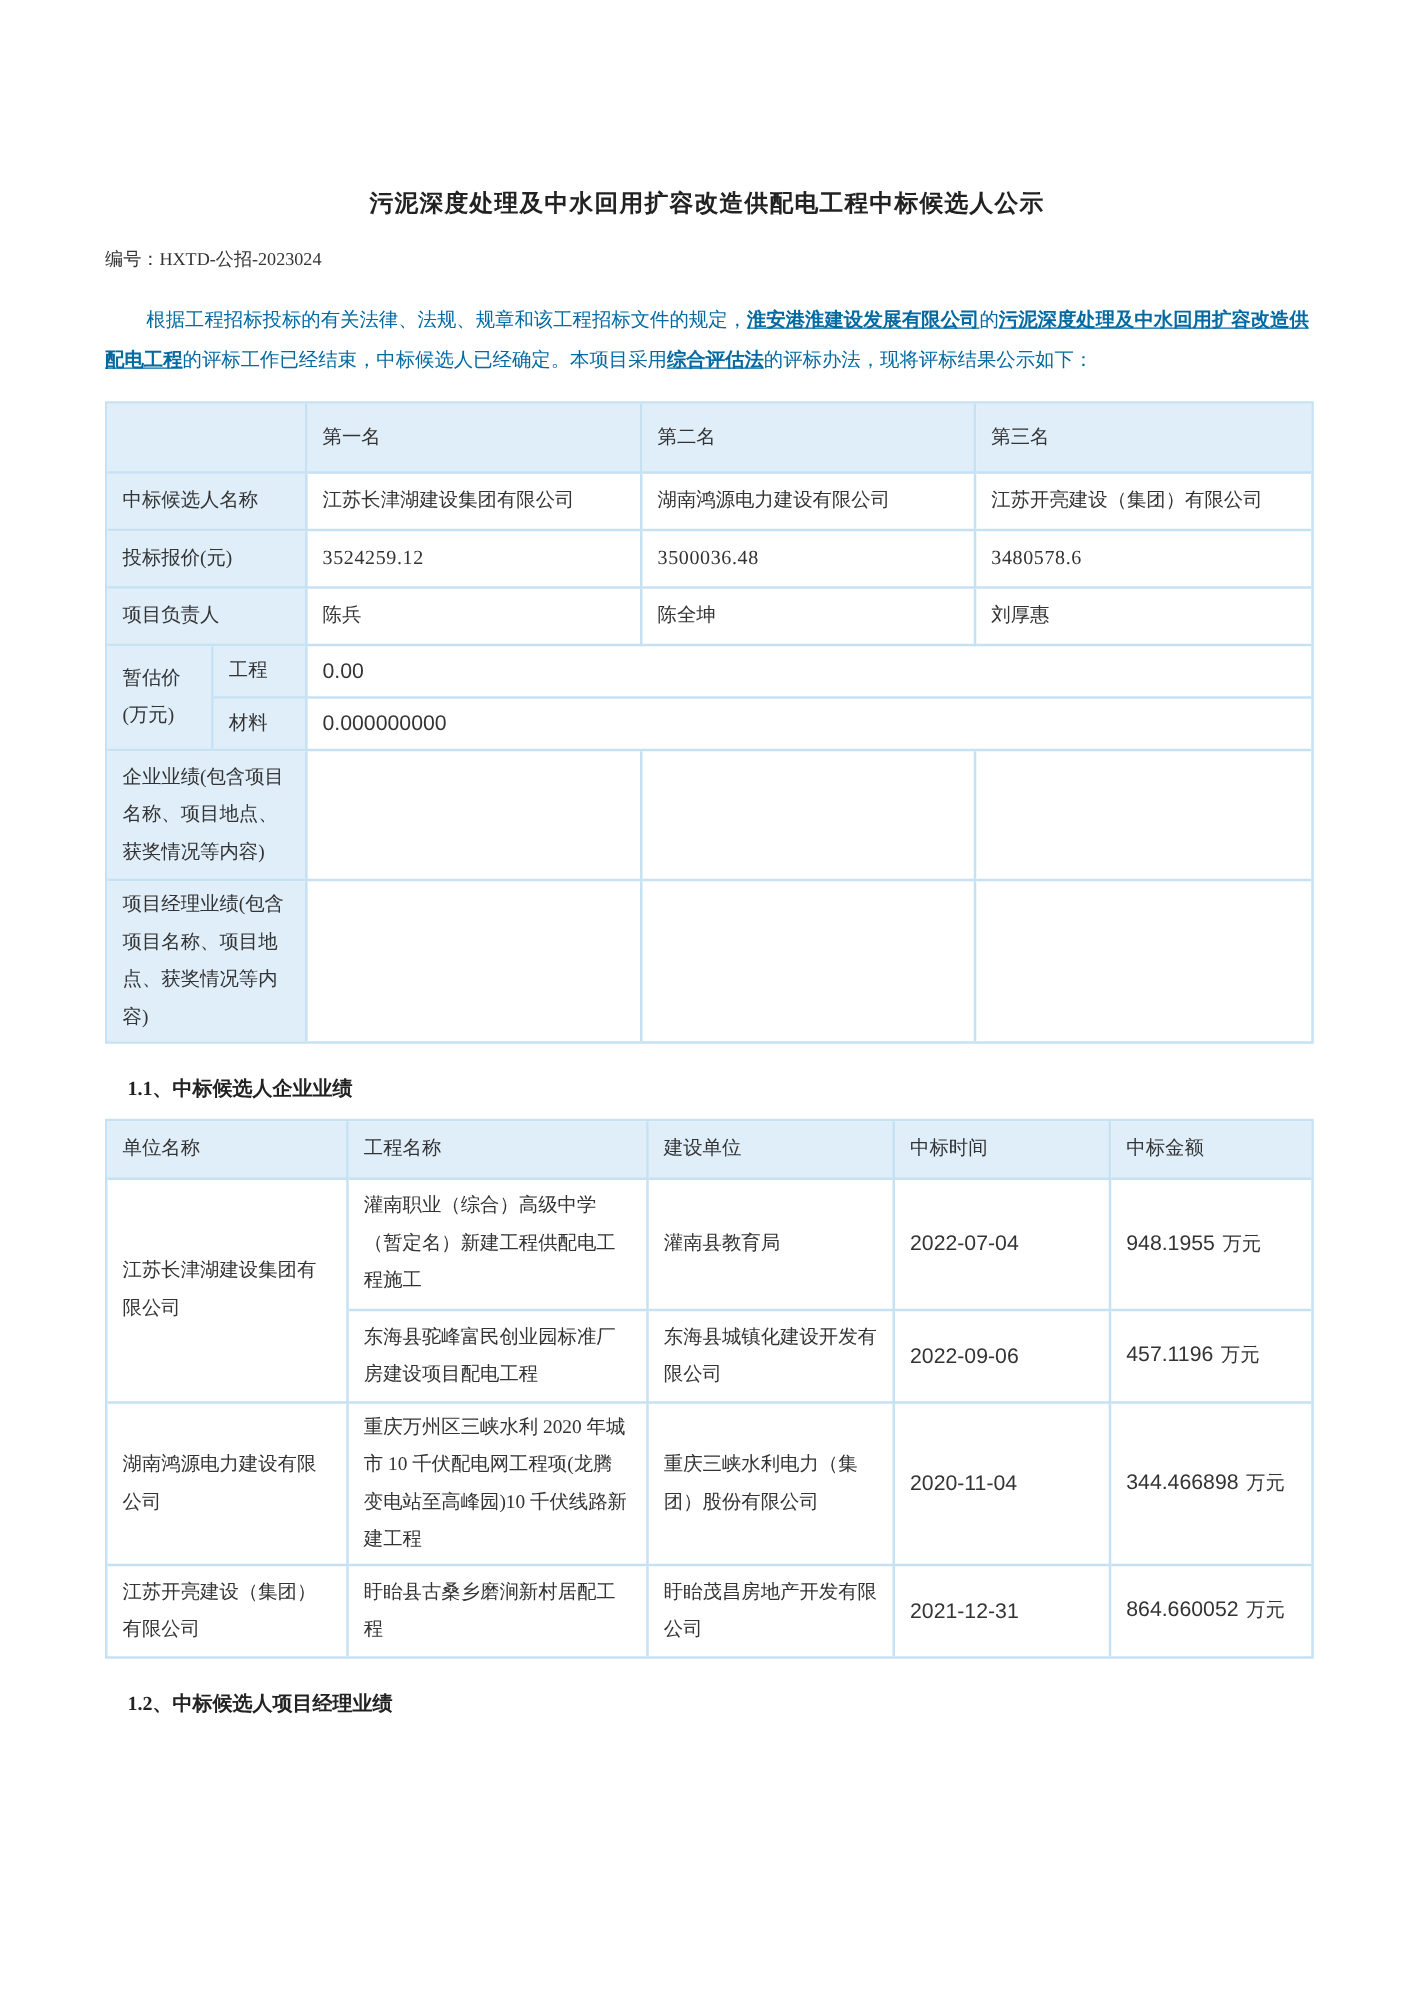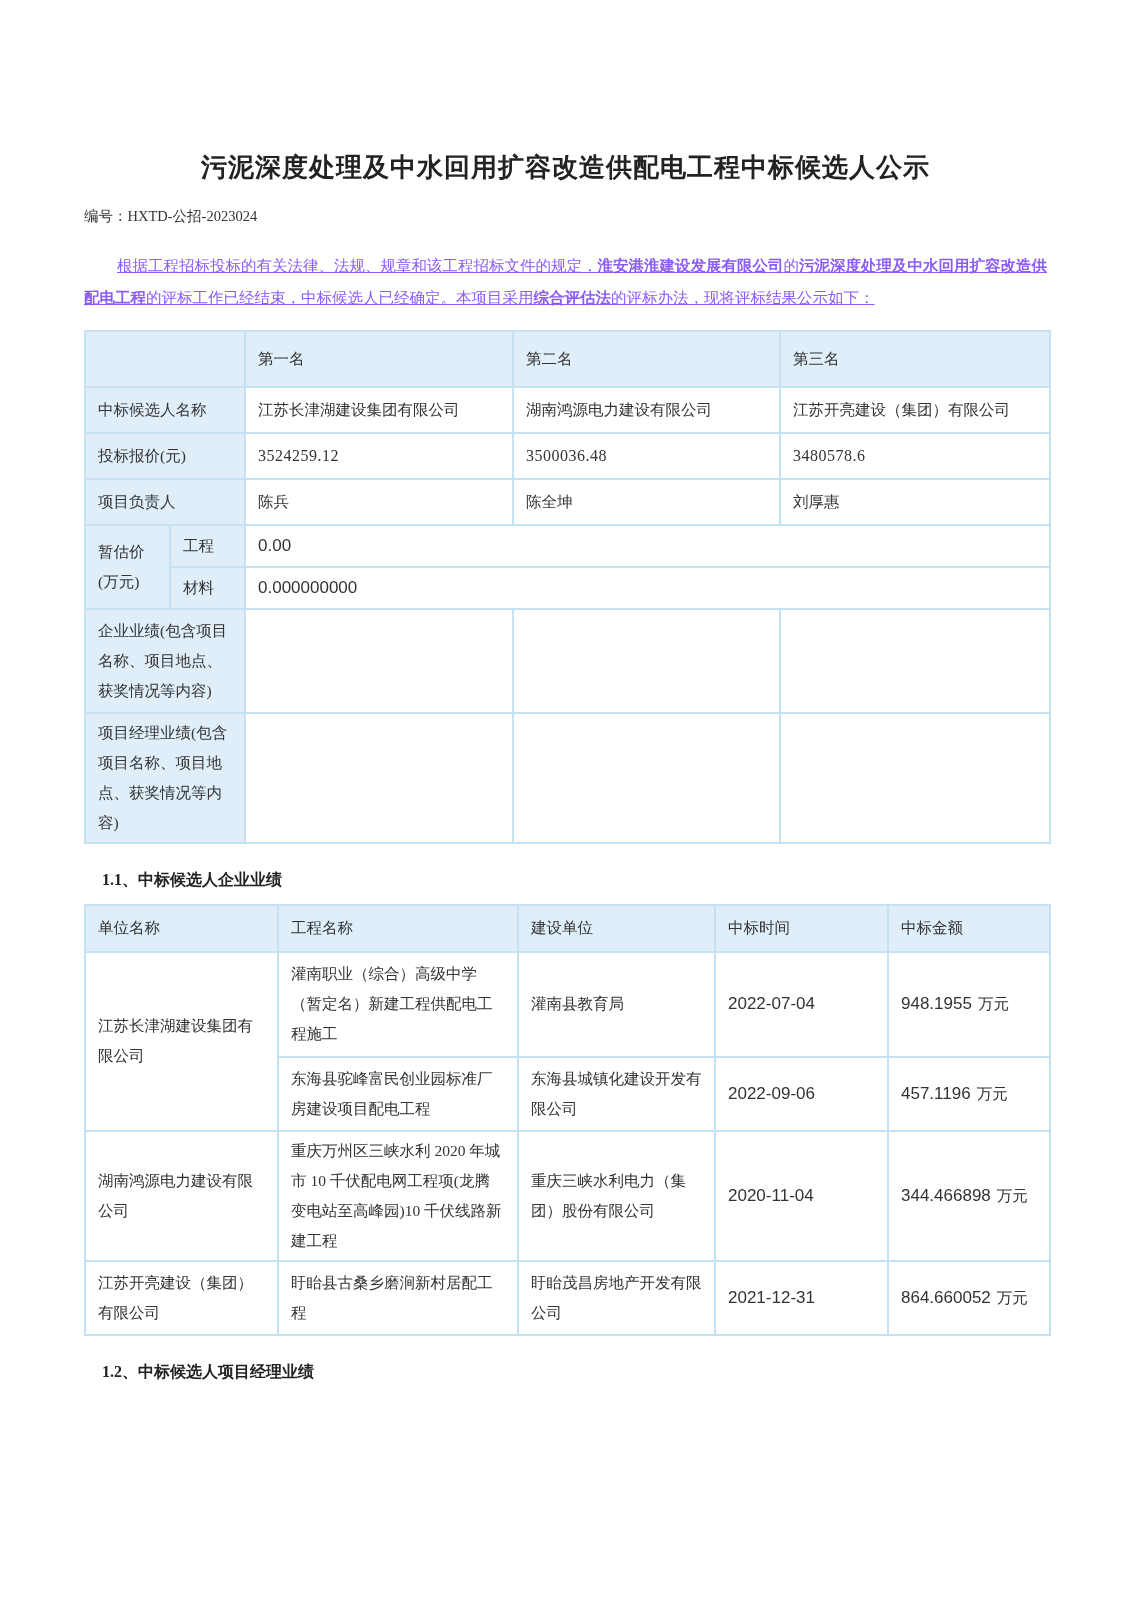--- a/index.html
+++ b/index.html
@@ -7,39 +7,38 @@
     width:1131px;height:1600px;
     font-family:"Liberation Serif","DejaVu Serif",serif;
     color:#333333;
     overflow:hidden;
   }
   .content{width:963px;margin:0 auto 0 84px;}
 
   .doc-title{
     margin:150px 0 0 0;
     text-align:center;
-    font-size:26px;
+    font-size:19px;
     font-weight:bold;
     letter-spacing:1px;
     color:#222;
   }
   .doc-number{
     margin-top:22px;
     text-align:left;
     font-size:14.5px;
     color:#333;
   }
   .intro{
     margin-top:24px;
     font-size:15.5px;
     line-height:32px;
     text-align:justify;
     text-indent:33px;
-    color:#8b5cf6;
-    text-decoration:underline;
+    color:#0369a1;
   }
   .em-u{font-weight:bold;text-decoration:underline;}
 
   .sec-heading{
     margin:26px 0 13px 18px;
     font-size:16px;
     font-weight:bold;
     color:#222;
   }
 

